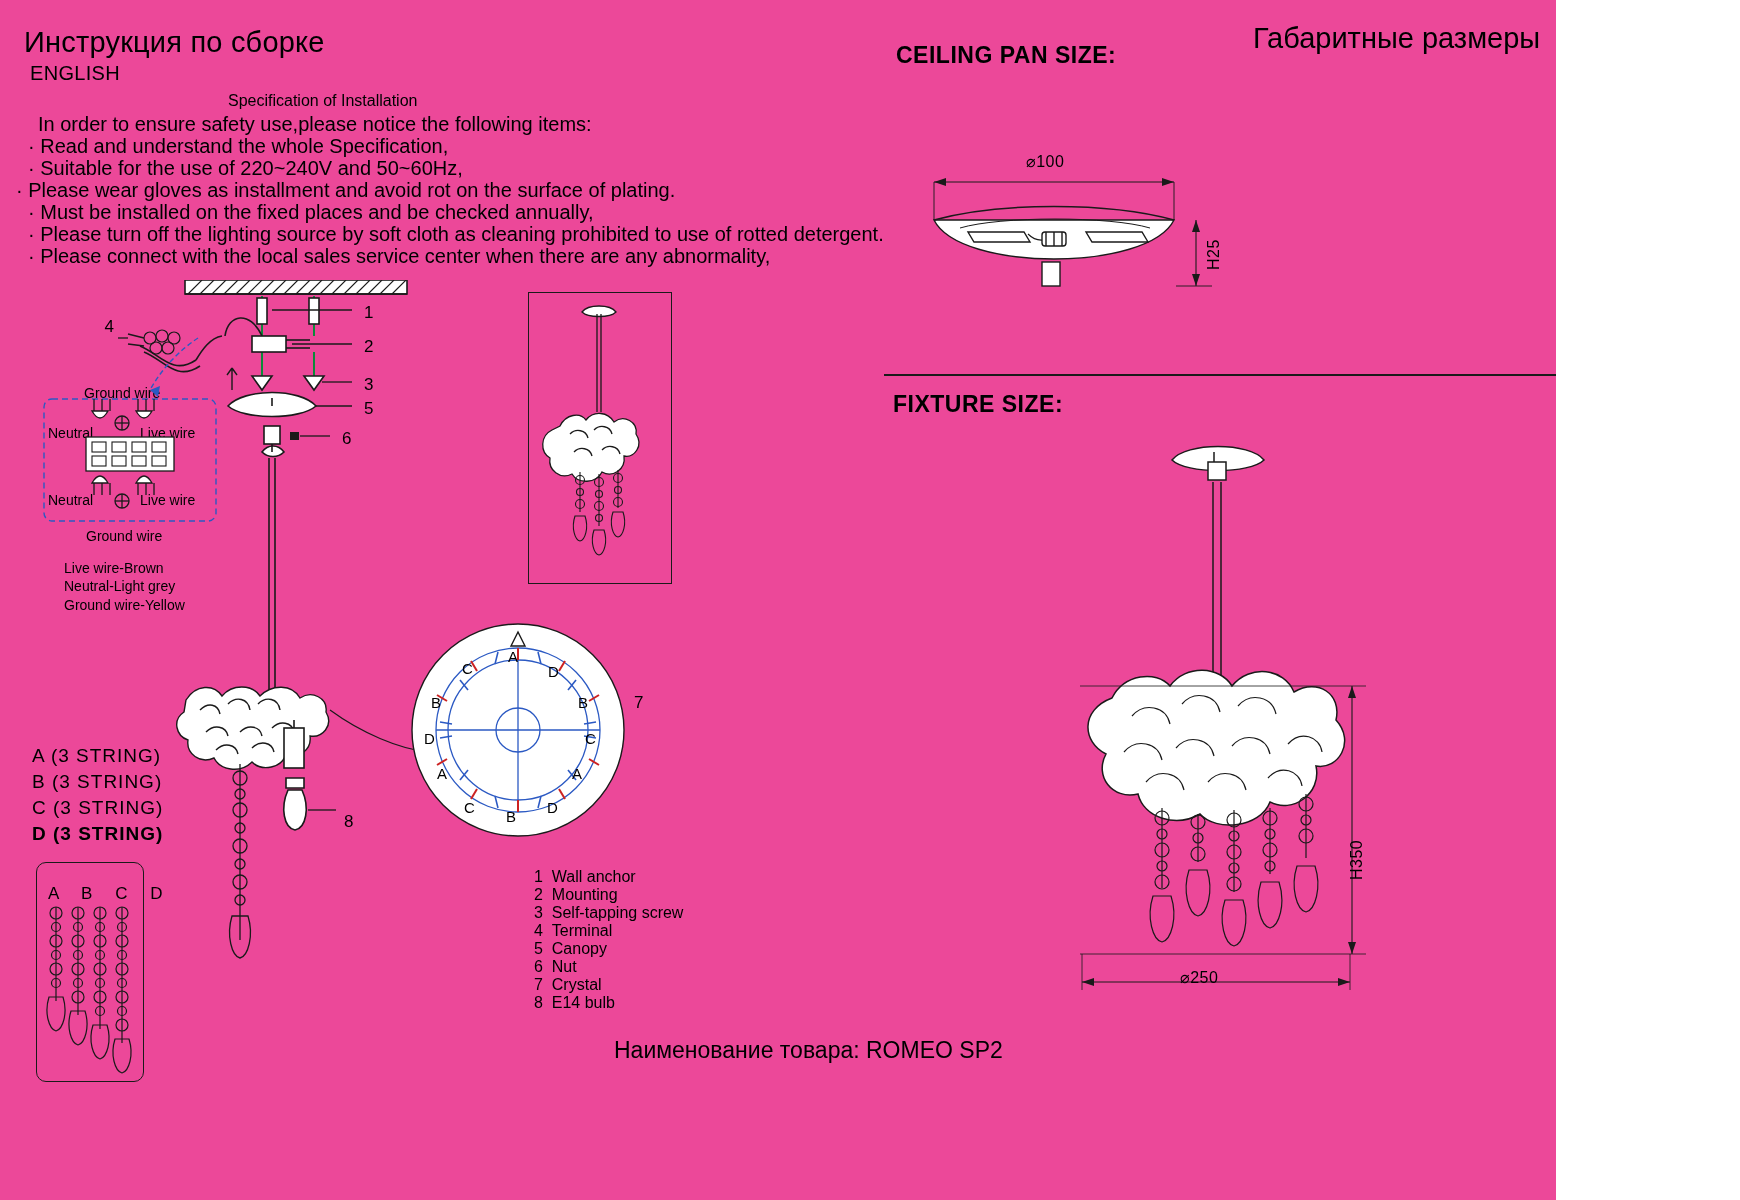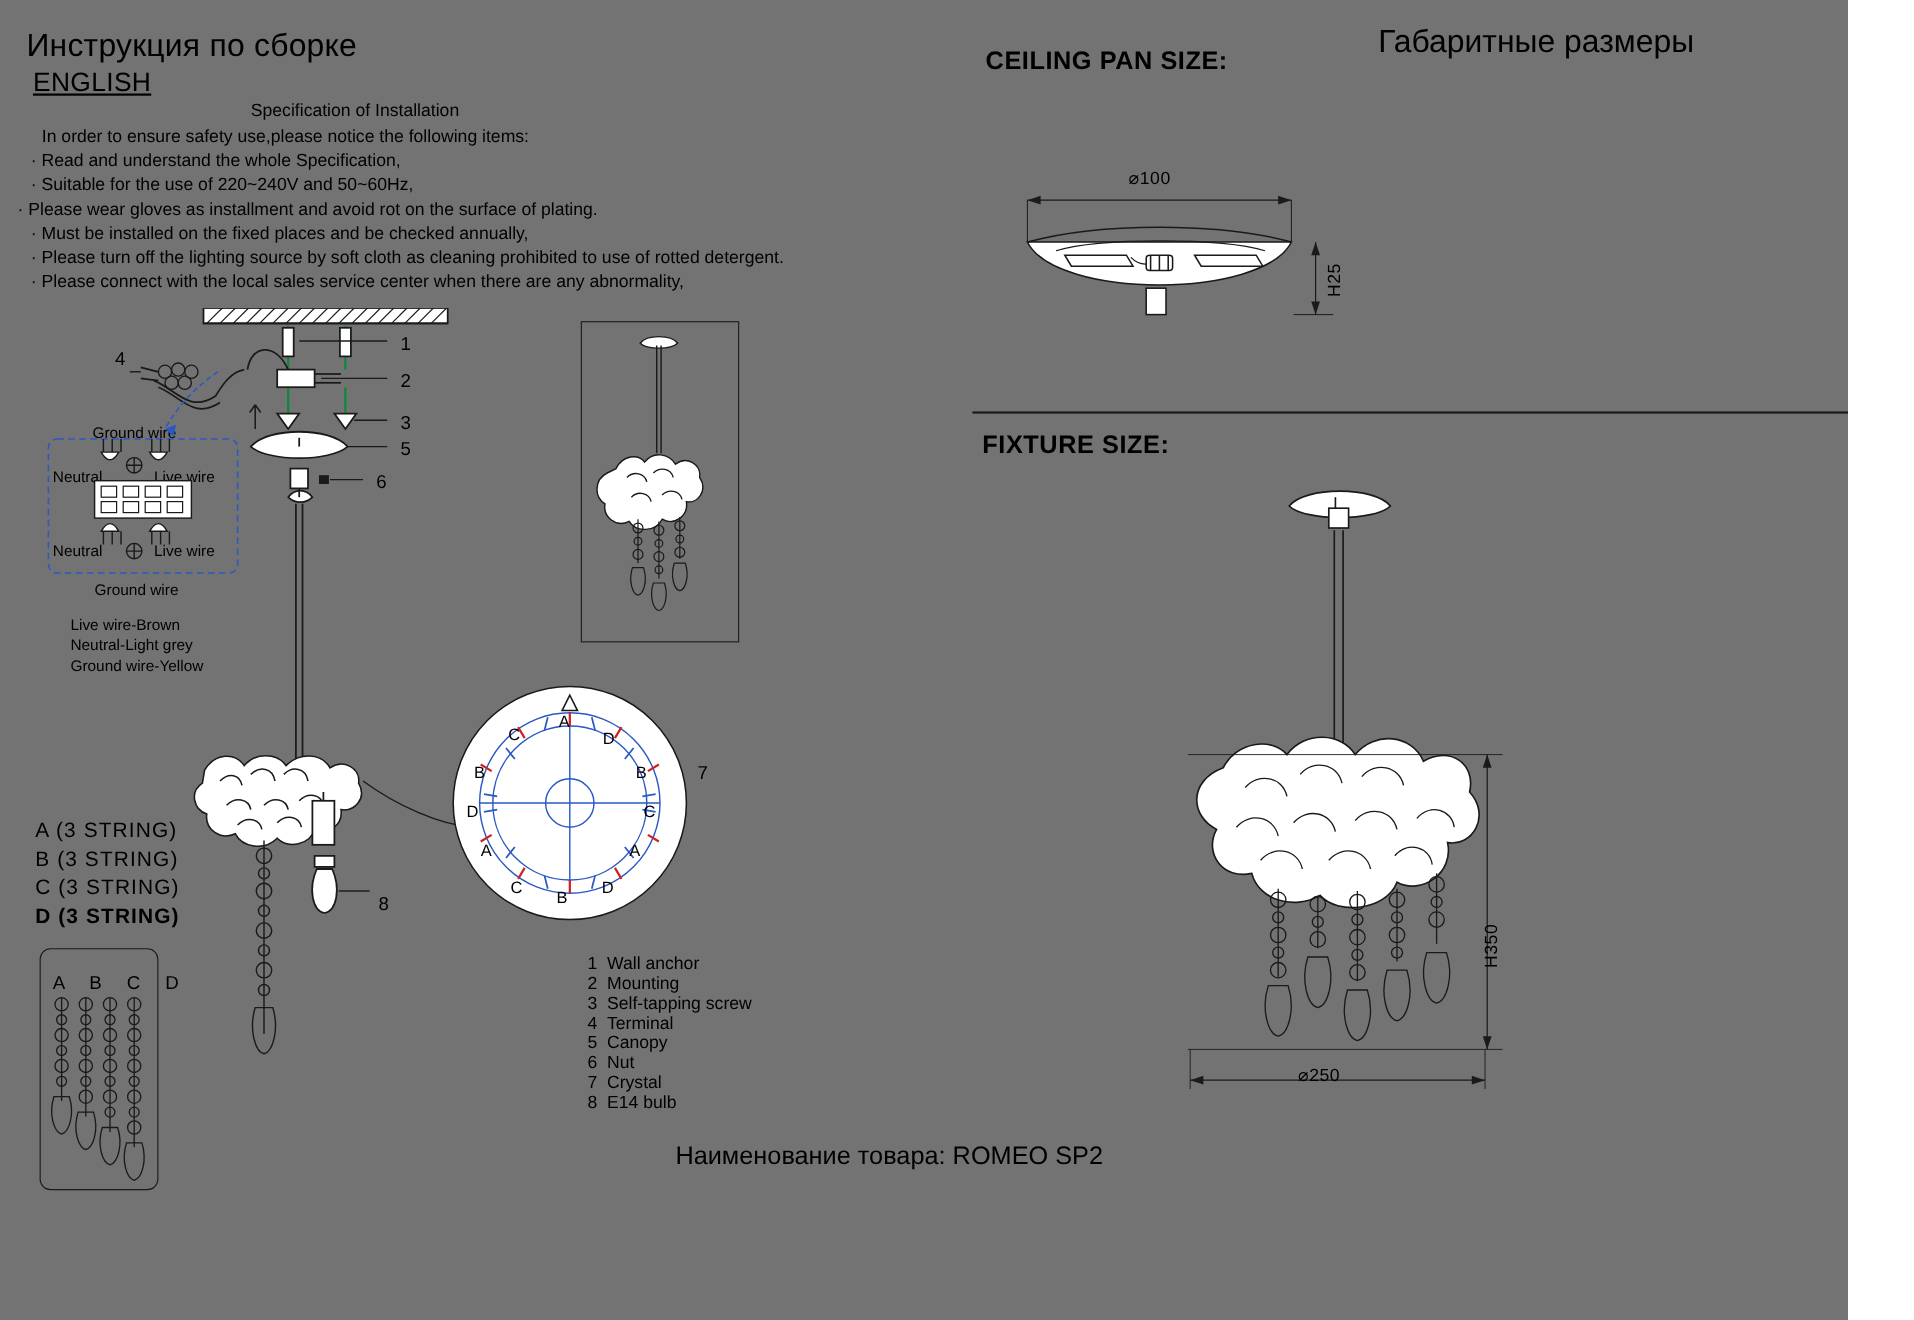--- a/index.html
+++ b/index.html
@@ -6,45 +6,44 @@
     margin: 0;
     padding: 0;
     background: #ffffff;
   }
   body {
     font-family: "Liberation Sans", sans-serif;
     color: #000000;
   }
   #page {
     position: relative;
-    width: 1680px;
+    width: 1556px;
     height: 1200px;
     overflow: hidden;
-    background: #737373;
+    background: #ec4899;
   }
   .abs { position: absolute; }
 
   
   .title-ru {
     font-size: 29px;
     letter-spacing: .2px;
   }
   .title-ru-right {
     font-size: 29px;
   }
   .sub-en {
-    font-size: 24px;
+    font-size: 20px;
     letter-spacing: .3px;
-    text-decoration: underline;
   }
   .spec-title {
     font-size: 16px;
   }
   .spec-line {
-    font-size: 16px;
+    font-size: 20px;
     line-height: 23px;
     white-space: nowrap;
   }
   .section-head {
     font-size: 23px;
     font-weight: bold;
     letter-spacing: .5px;
   }
 
   

